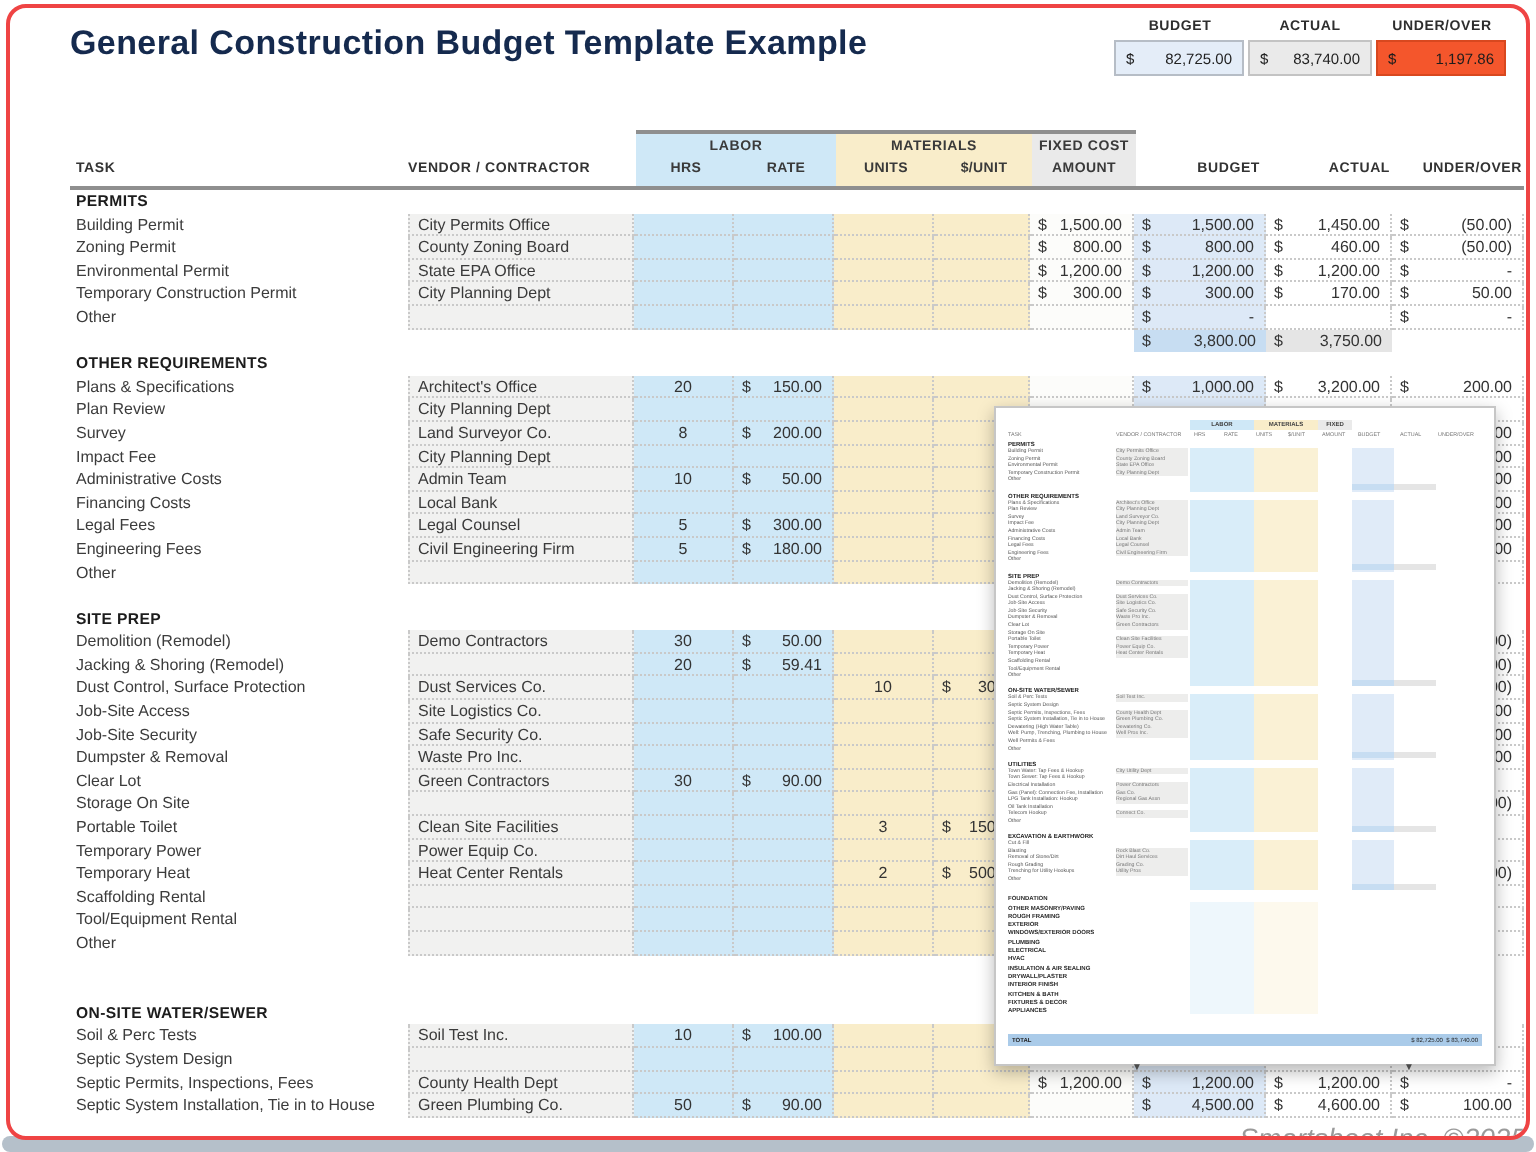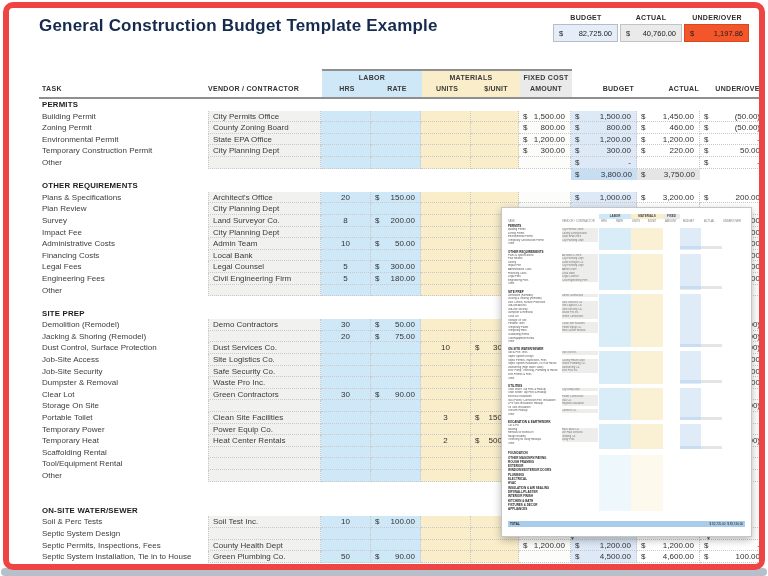--- a/index.html
+++ b/index.html
@@ -8,21 +8,21 @@
     background:#ffffff;
     font-family:"Liberation Sans","DejaVu Sans",sans-serif;
     -webkit-font-smoothing:antialiased;
   }
   .bottom-shadow{
     position:absolute;left:1px;right:1px;bottom:0;height:8px;
     background:#b5c0ca;border-radius:4px;
   }
   .card{
     position:absolute;left:3px;top:2px;right:3px;bottom:6px;
-    background:#ffffff;border:6px solid #ef4444;border-radius:10px;
+    background:#ffffff;border:2px solid #ef4444;border-radius:10px;
     overflow:hidden;
   }
   .page-title{
     position:absolute;left:30px;top:8px;
     font-size:17px;font-weight:bold;color:#152a4e;letter-spacing:.2px;
   }
   
   .summary{position:absolute;top:6px;right:8px;width:198px;}
   .summary .labels{display:flex;}
   .summary .labels span{
@@ -129,21 +129,21 @@
       <span class="l2">ACTUAL</span>
       <span class="l3">UNDER/OVER</span>
     </div>
     <div class="boxes">
       <div class="sumbox budget">
         <span>$</span>
         <span>82,725.00</span>
       </div>
       <div class="sumbox actual">
         <span>$</span>
-        <span>40,760.00</span>
+        <span>83,740.00</span>
       </div>
       <div class="sumbox uo">
         <span>$</span>
         <span>1,197.86</span>
       </div>
     </div>
   </div>
 
   <div class="band-topline"></div>
   <div class="band labor">
@@ -284,21 +284,21 @@
         </div>
         <div class="c-budget">
           <span class="m">
             <span>$</span>
             <span>300.00</span>
           </span>
         </div>
         <div class="c-actual">
           <span class="m">
             <span>$</span>
-            <span>220.00</span>
+            <span>170.00</span>
           </span>
         </div>
         <div class="c-uo">
           <span class="m">
             <span>$</span>
             <span>50.00</span>
           </span>
         </div>
       </div>
       <div class="row data">
@@ -528,21 +528,21 @@
           <span class="tail">00)</span>
         </div>
       </div>
       <div class="row data">
         <div class="c-task">Jacking &amp; Shoring (Remodel)</div>
         <div class="c-vendor"></div>
         <div class="c-hrs">20</div>
         <div class="c-rate">
           <span class="m">
             <span>$</span>
-            <span>75.00</span>
+            <span>59.41</span>
           </span>
         </div>
         <div class="c-units"></div>
         <div class="c-sunit"></div>
         <div class="c-amount"></div>
         <div class="c-budget"></div>
         <div class="c-actual"></div>
         <div class="c-uo">
           <span class="tail">00)</span>
         </div>

